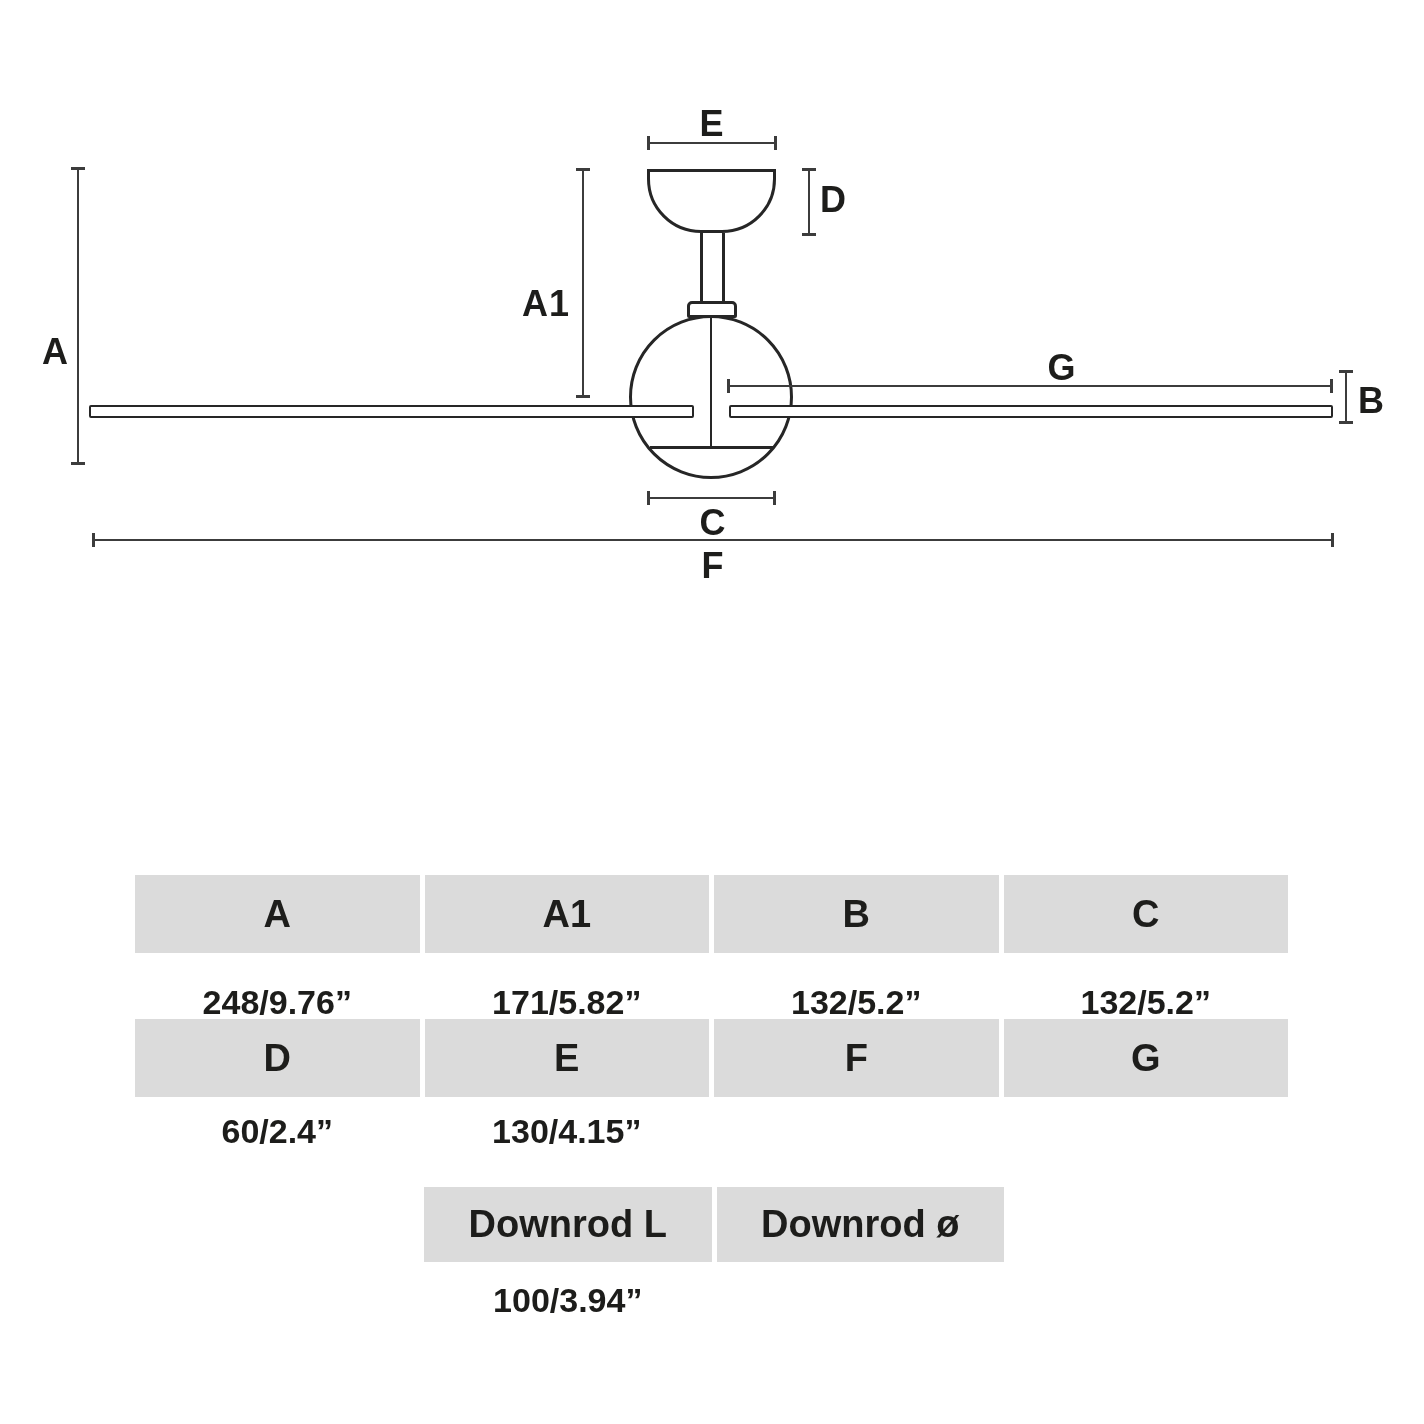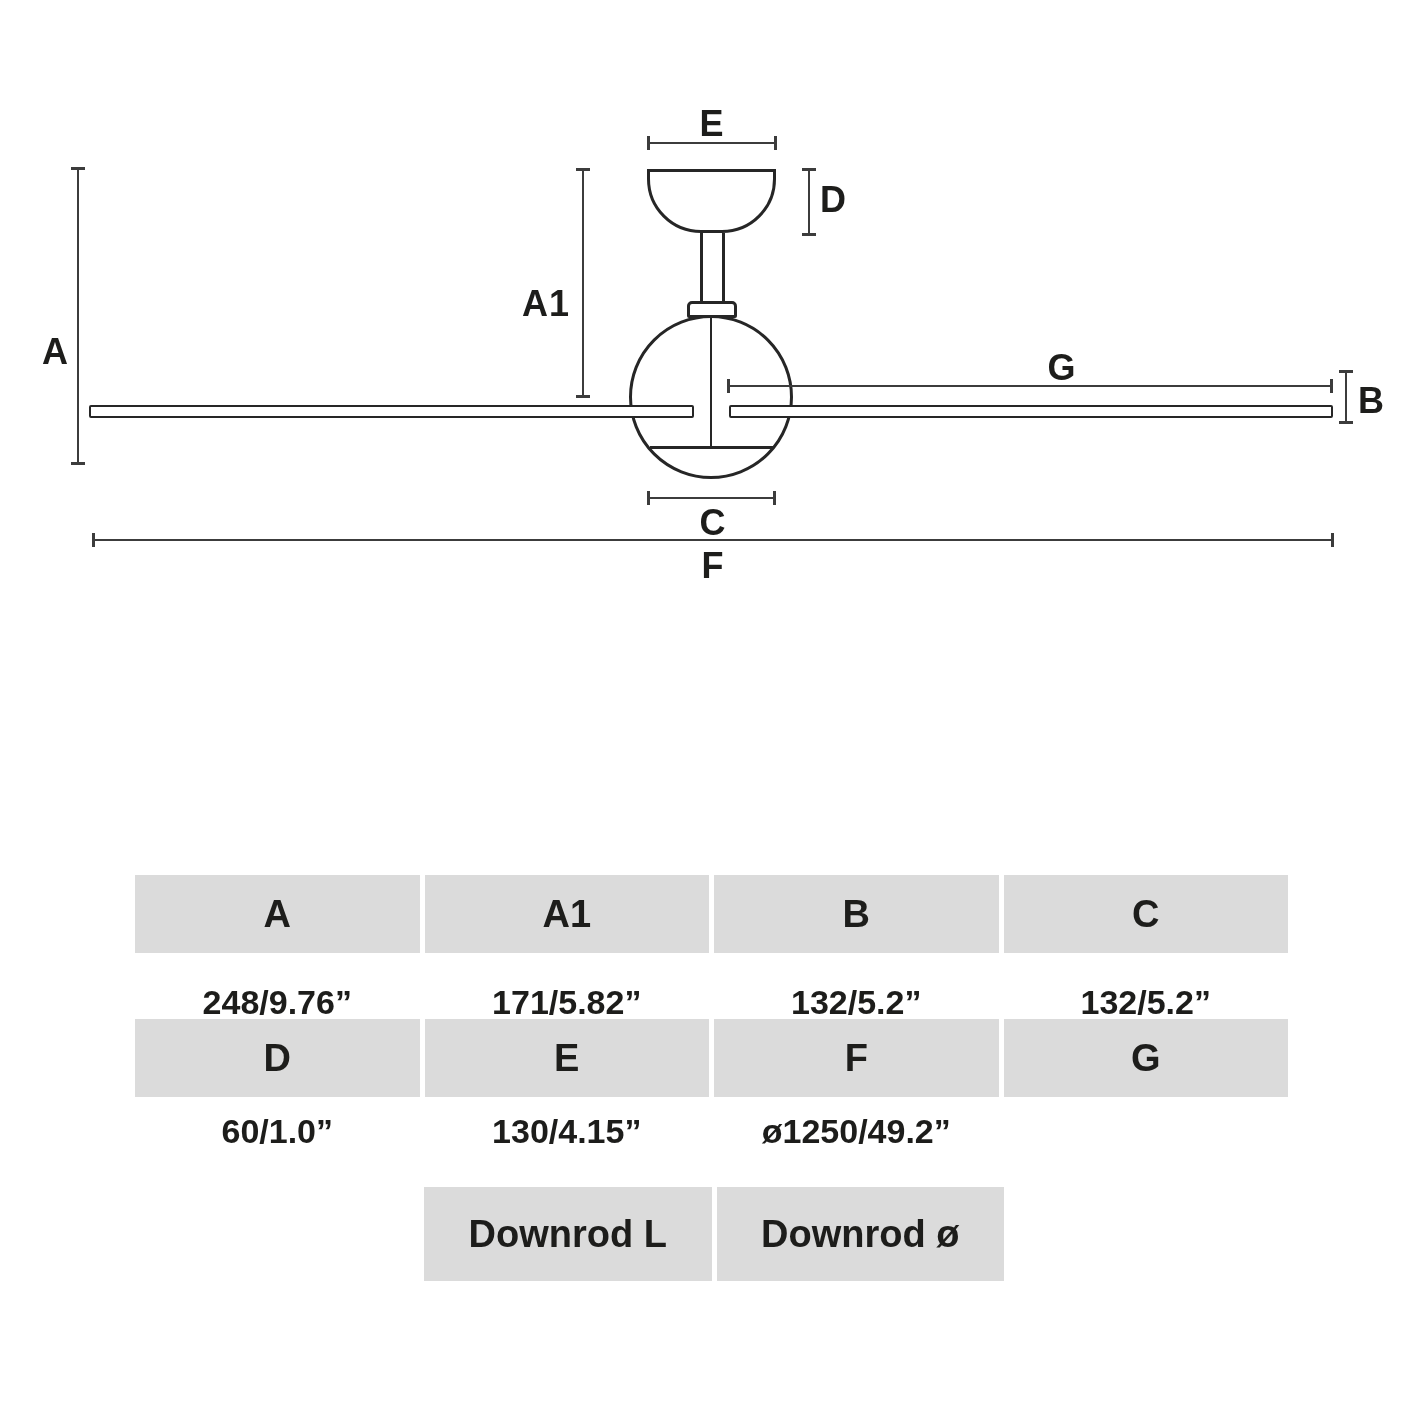--- a/index.html
+++ b/index.html
@@ -144,21 +144,21 @@
   }
   .trow.half {
     left: 424px;
     width: 580px;
     grid-template-columns: repeat(2, 1fr);
   }
   .row1h { top: 875px;  height: 78px; }
   .row1v { top: 953px;  height: 66px; margin-top: 16px; }
   .row2h { top: 1019px; height: 78px; }
   .row2v { top: 1097px; height: 68px; }
-  .row3h { top: 1187px; height: 94px; }
+  .row3h { top: 1187px; height: 75px; }
   .row3v { top: 1262px; height: 76px; }
 
   .th, .td {
     display: flex;
     align-items: center;
     justify-content: center;
     white-space: nowrap;
   }
   .th {
     background: #dbdbdb;
@@ -225,27 +225,27 @@
     </div>
 
     <div class="trow row2h">
       <div class="th">D</div>
       <div class="th">E</div>
       <div class="th">F</div>
       <div class="th">G</div>
     </div>
 
     <div class="trow row2v">
-      <div class="td">60/1.0”</div>
+      <div class="td">60/2.4”</div>
       <div class="td">130/4.15”</div>
-      <div class="td">ø1250/49.2”</div>
     </div>
 
     <div class="trow half row3h">
       <div class="th">Downrod L</div>
       <div class="th">Downrod ø</div>
     </div>
 
     <div class="trow half row3v">
+      <div class="td">100/3.94”</div>
     </div>
 
   </div>
 </div>
 
 </body></html>

